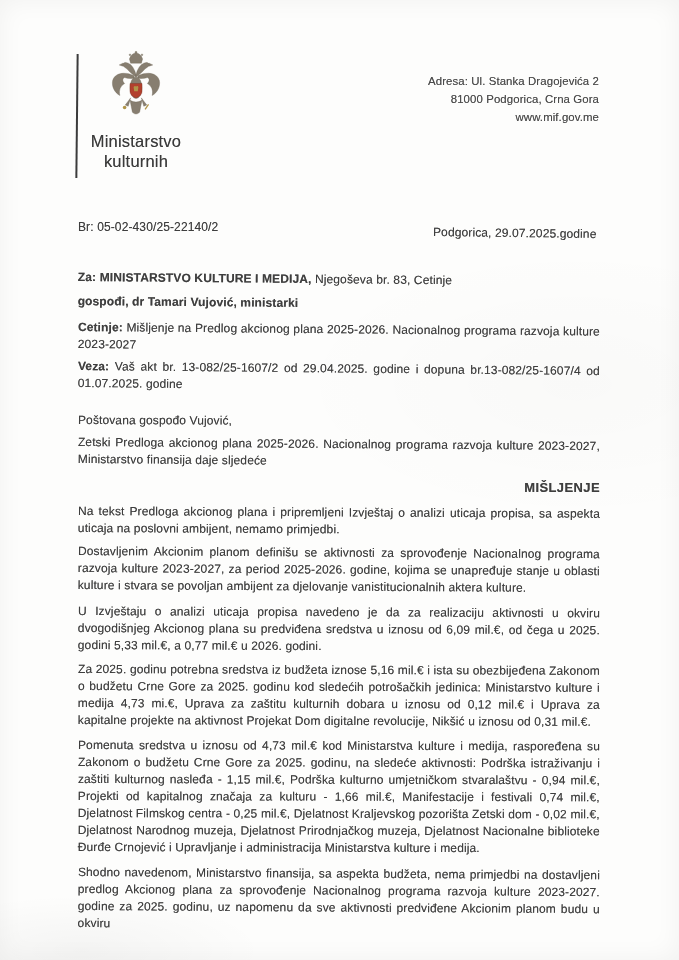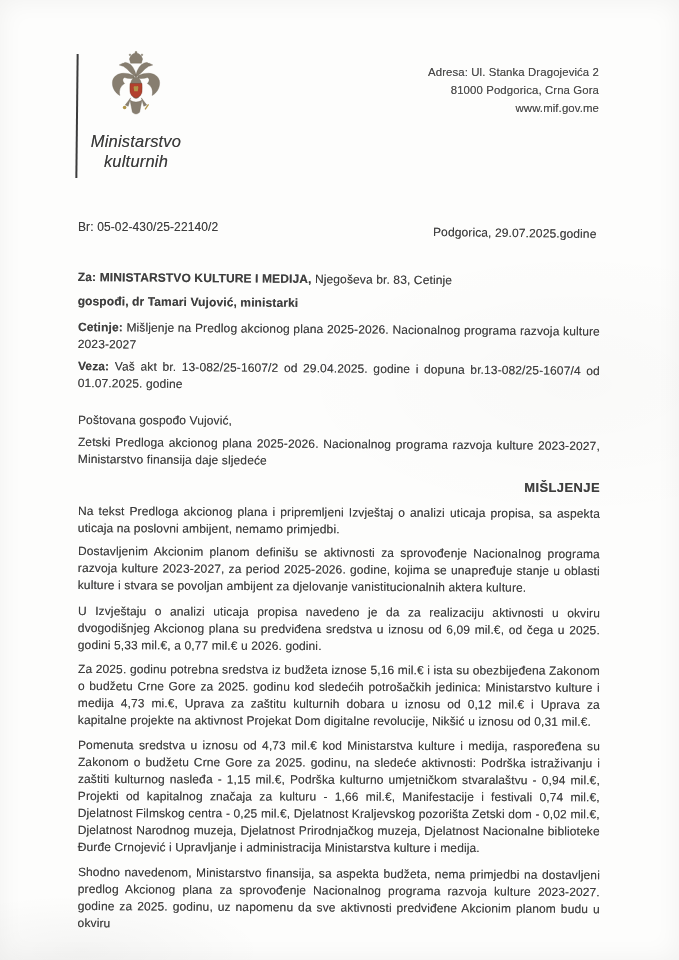--- a/index.html
+++ b/index.html
@@ -29,24 +29,23 @@
     text-align:center;
   }
   .emblem { display:block; margin:0 auto; }
   .eagle  { fill:#877e6f; stroke:#6b6356; stroke-width:0.6; }
   .eagle2 { fill:#968d7d; stroke:#6b6356; stroke-width:0.5; }
   .gold   { fill:#b09549; stroke:none; }
   .ministry {
     margin-top:2px;
     font-size:16.5px; line-height:1.24; color:#3a3a3a;
     letter-spacing:0.2px;
-    font-style:italic;
   }
   .addr {
-    position:absolute; right:80px; top:63px;
+    position:absolute; right:80px; top:72px;
     text-align:right;
     font-size:11.4px; line-height:1.58; color:#4b4b4b;
     letter-spacing:0.1px;
   }
 
   
   .body-wrap {
     position:absolute; left:78px; right:79px; top:213px;
     font-size:12px; line-height:17px; letter-spacing:0.12px;
   }

